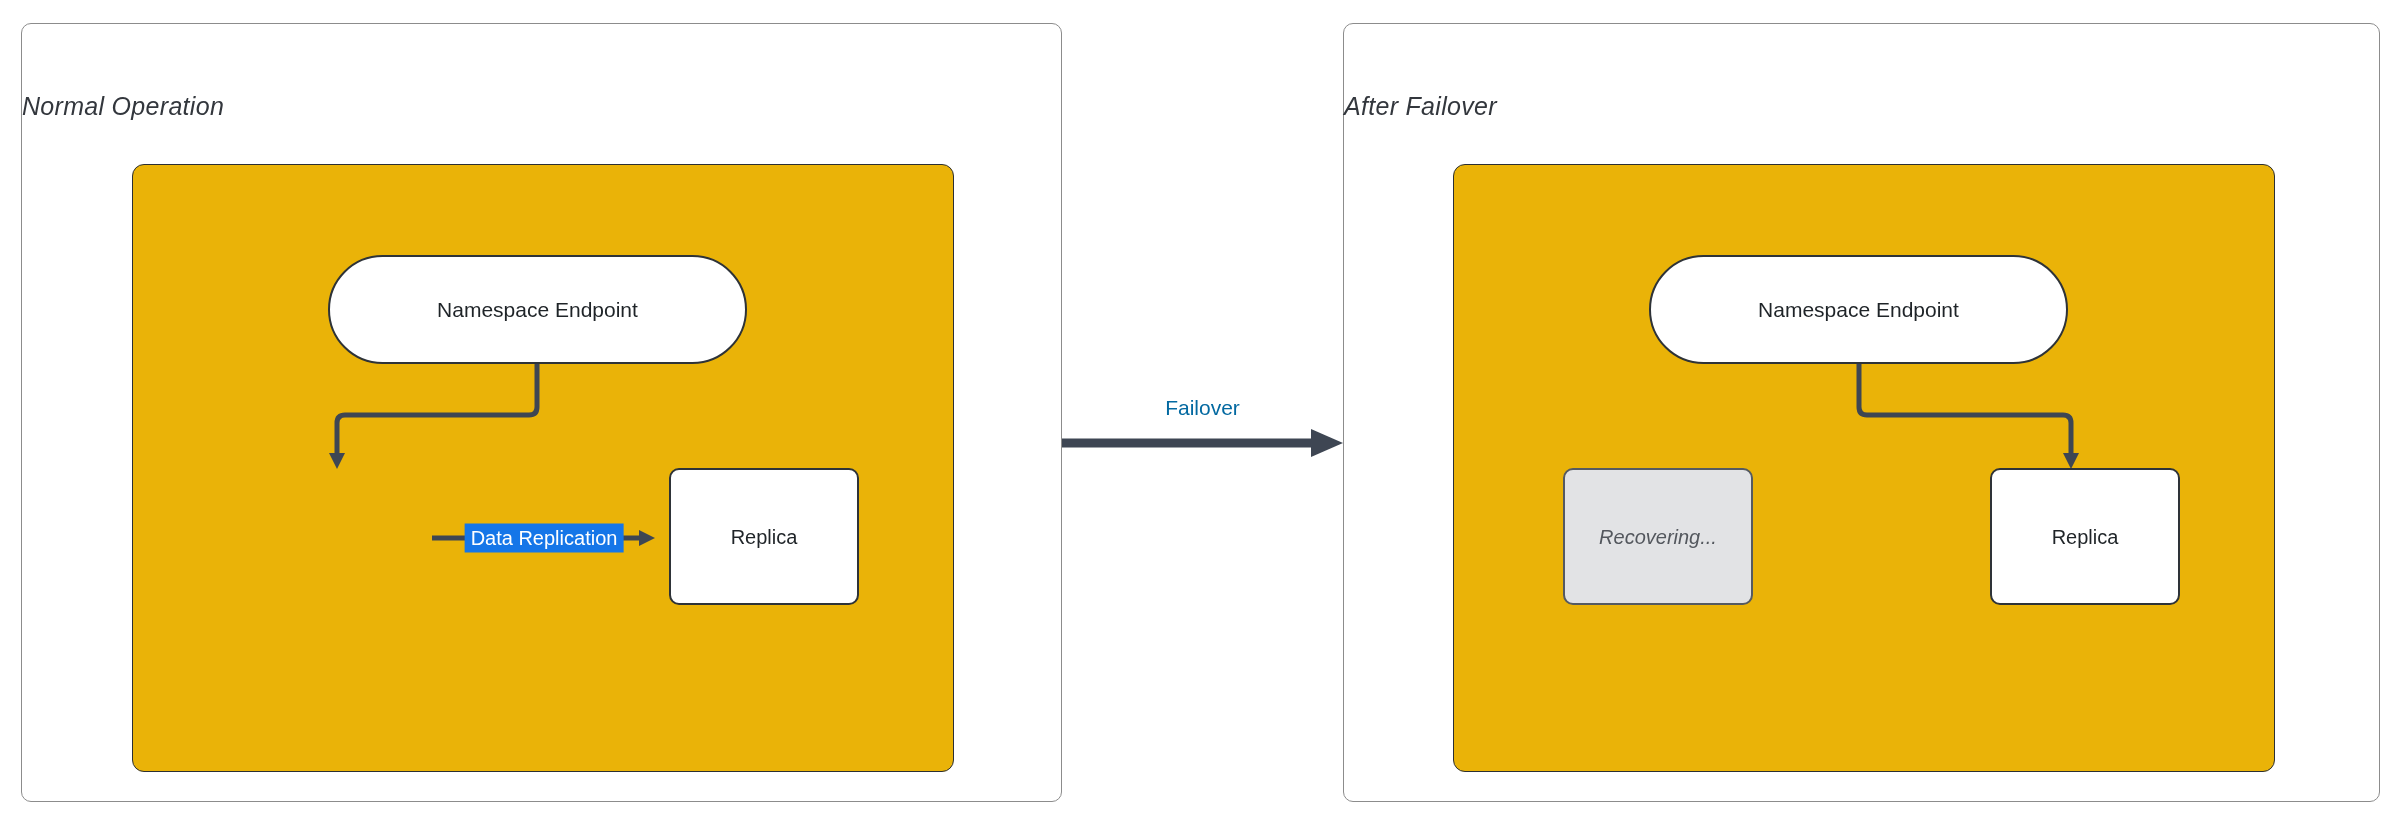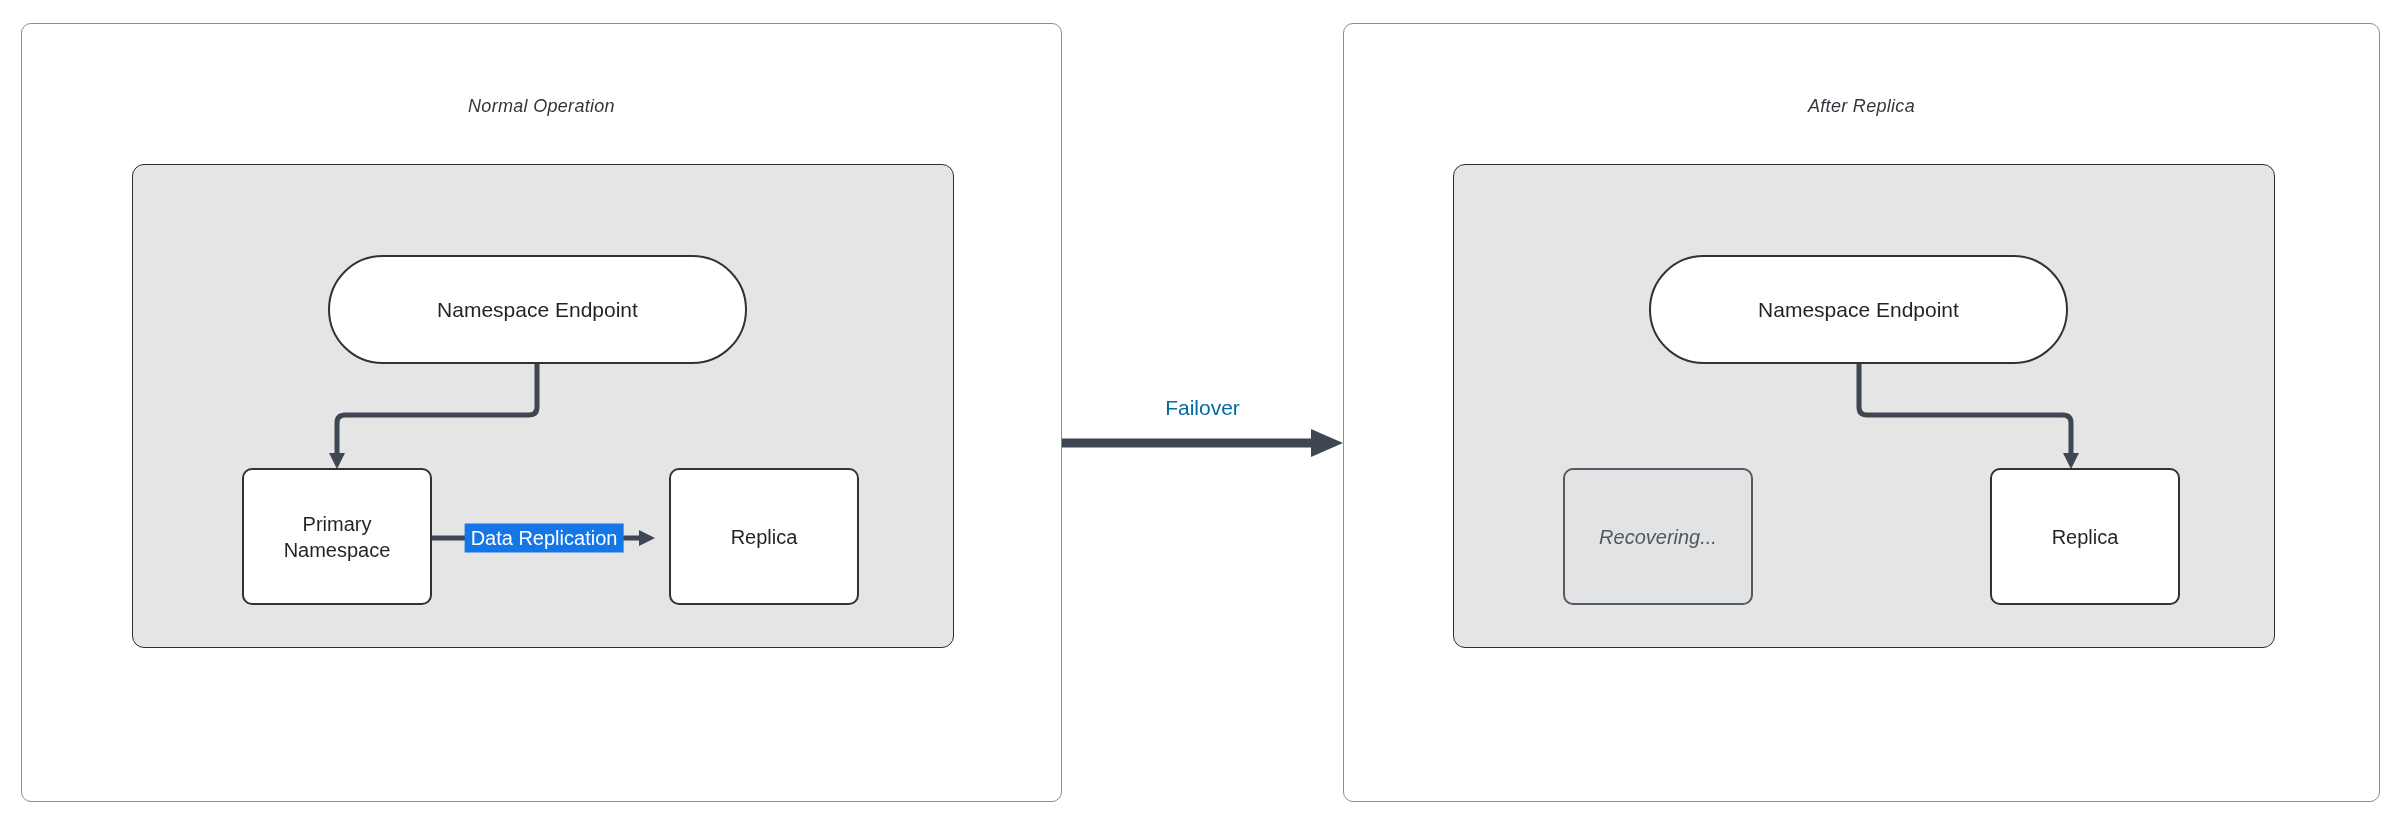--- a/index.html
+++ b/index.html
@@ -13,28 +13,28 @@
   
   .panel {
     position: absolute; top: 23px; height: 779px;
     background: #ffffff; border: 1px solid #8c8c8c; border-radius: 10px;
   }
   .panel.left  { left: 21px;   width: 1041px; }
   .panel.right { left: 1343px; width: 1037px; }
 
   .panel-title {
     position: absolute; top: 68px; left: 0; width: 100%;
-    text-align: center; font-style: italic; font-size: 18px; line-height: 28px;
+    text-align: left; font-style: italic; font-size: 25px; line-height: 28px;
     color: #33373d; letter-spacing: 0.3px;
   }
 
   
   .cluster {
-    position: absolute; left: 110px; top: 140px; width: 822px; height: 484px;
-    background: #e5e5e5; border: 1px solid #2b2f33; border-radius: 12px;
+    position: absolute; left: 110px; top: 140px; width: 822px; height: 608px;
+    background: #eab308; border: 1px solid #2b2f33; border-radius: 12px;
   }
   .panel.right .cluster { left: 109px; }
 
   .edges { position: absolute; left: 0; top: 0; width: 822px; height: 534px; }
 
   
   .node {
     position: absolute; display: flex; align-items: center; justify-content: center;
     text-align: center; color: #1f2428; font-size: 20px; line-height: 26px;
     background: #ffffff; border: 2px solid #2e3338;
@@ -81,42 +81,39 @@
         <polygon points="196,288 212,288 204,304" fill="#3e4653"></polygon>
 
         <line x1="299" y1="373" x2="508" y2="373" stroke="#3e4653" stroke-width="5"></line>
         <polygon points="506,365 506,381 522,373" fill="#3e4653"></polygon>
       </svg>
 
       <div class="node stadium">
         <span>Namespace Endpoint</span>
       </div>
 
-      <div class="node rect slot-left">
-        <span>Primary Namespace</span>
-      </div>
 
       <div class="node rect slot-right">
         <span>Replica</span>
       </div>
 
       <div class="edge-label">Data Replication</div>
     </div>
   </section>
 
   <div class="failover-group">
     <div class="failover-label">Failover</div>
     <svg class="failover-arrow-svg" viewBox="0 0 281 38">
       <line x1="0" y1="19" x2="252" y2="19" stroke="#3e4653" stroke-width="9"></line>
       <polygon points="249,5 249,33 281,19" fill="#3e4653"></polygon>
     </svg>
   </div>
 
   <section class="panel right">
-    <div class="panel-title">After Replica</div>
+    <div class="panel-title">After Failover</div>
 
     <div class="cluster">
 
       <svg class="edges" viewBox="0 0 822 534">
 
         <path d="M405,199 L405,242 Q405,250 413,250 L609,250 Q617,250 617,258 L617,289" fill="none" stroke="#3e4653" stroke-width="5"></path>
         <polygon points="609,288 625,288 617,304" fill="#3e4653"></polygon>
       </svg>
 
       <div class="node stadium">

